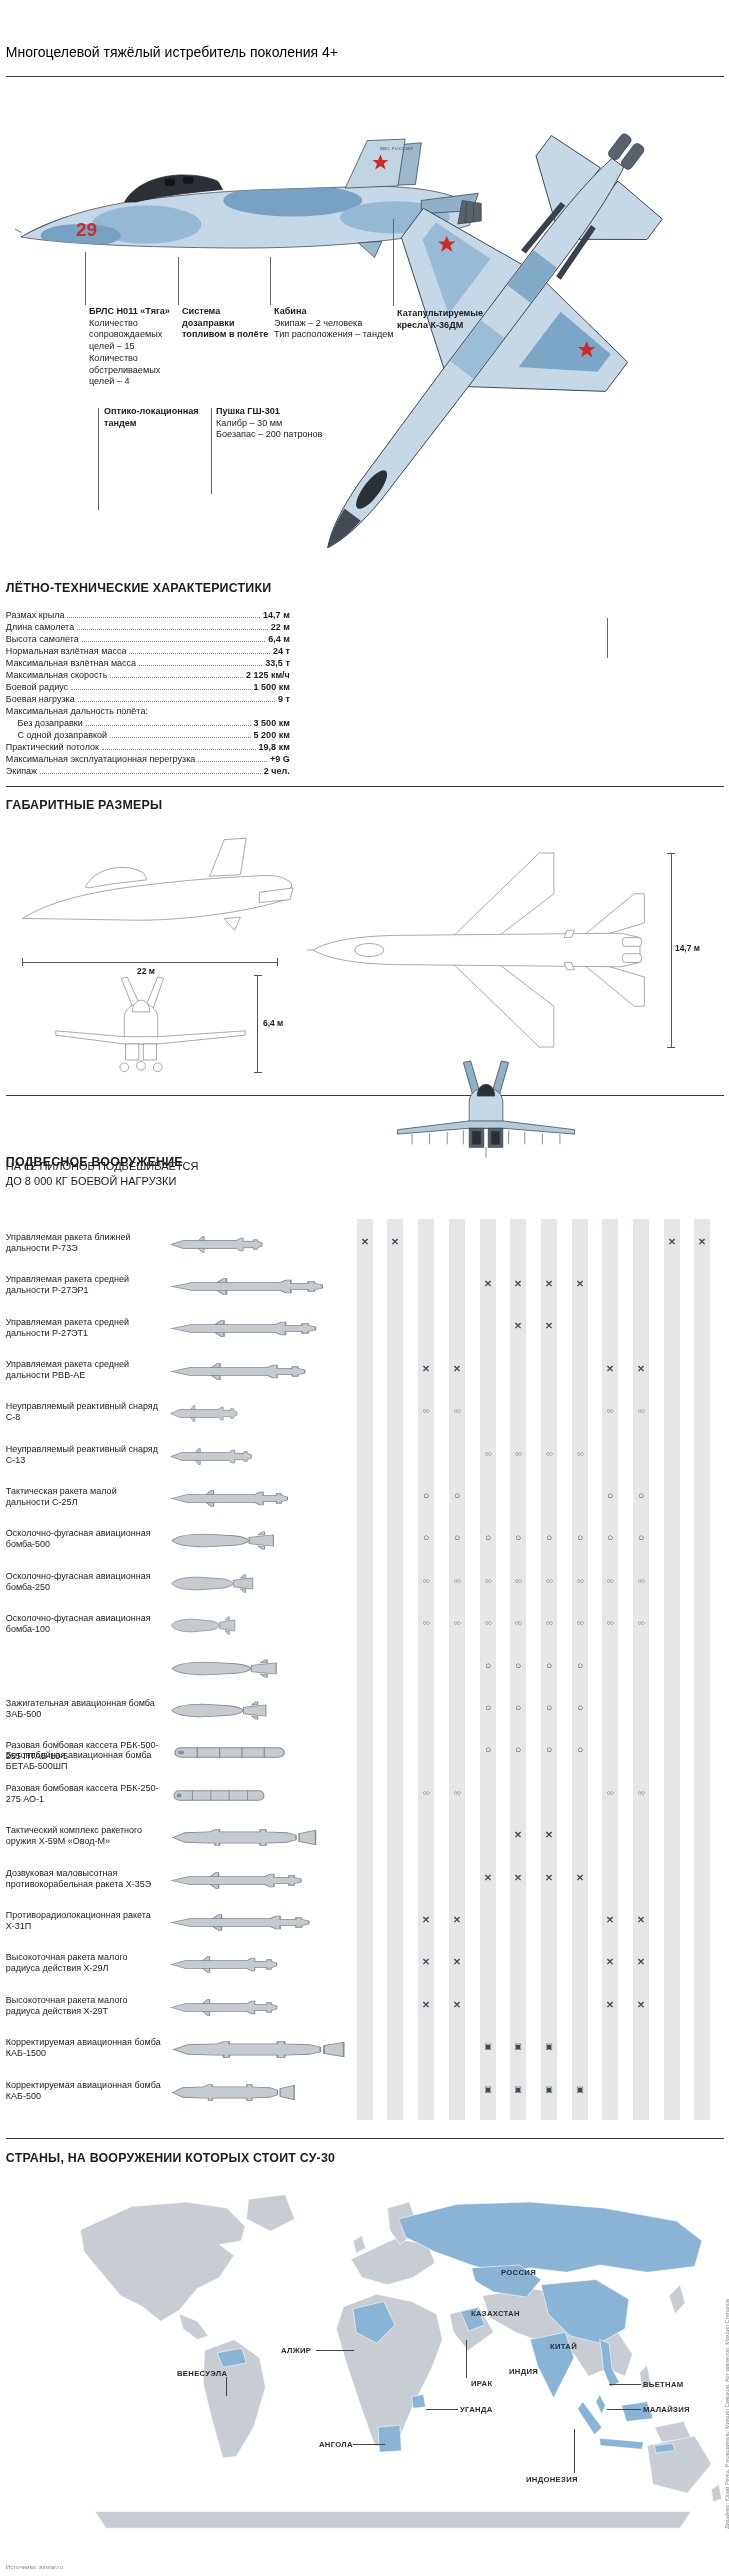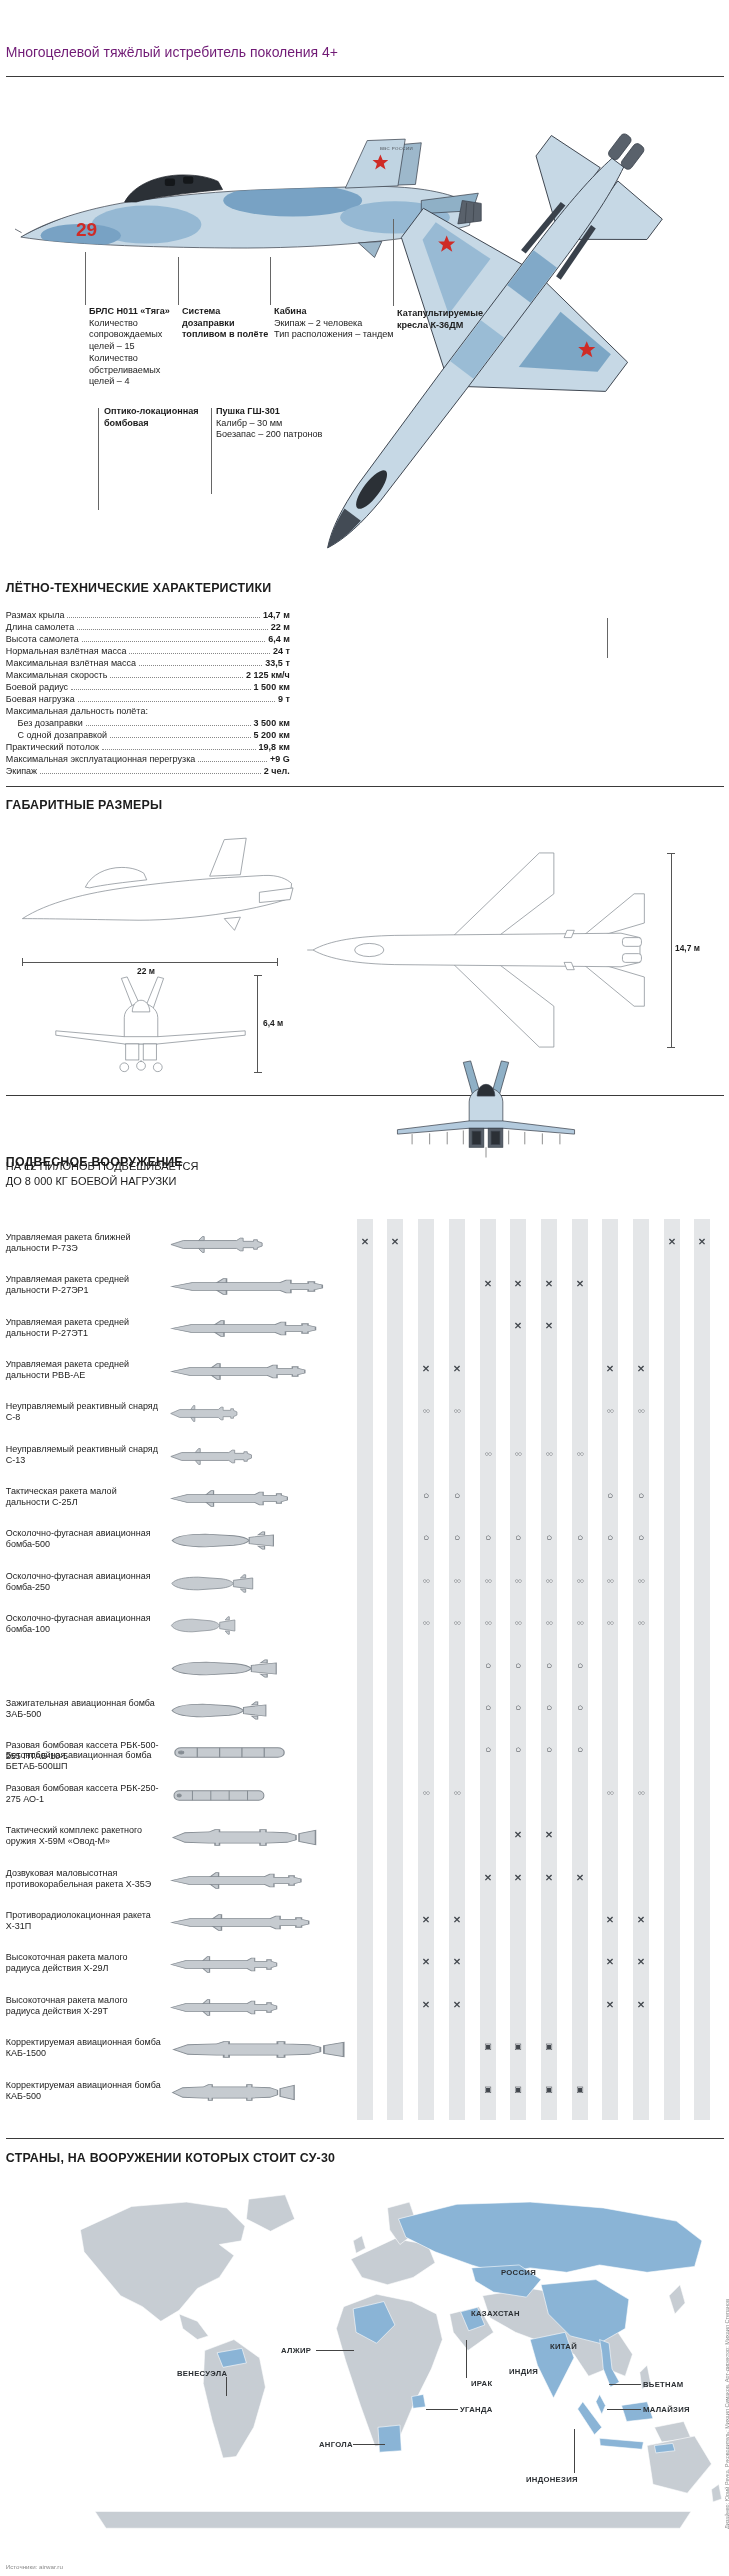--- a/index.html
+++ b/index.html
@@ -1,20 +1,20 @@
 <!DOCTYPE html>
 <html style="font-size:11.7px"><head>
 <meta charset="utf-8">
 <style>
   html,body{margin:0;padding:0;background:#fff;}
   .page{position:relative;width:730px;height:2576px;background:#fff;overflow:hidden;
         font-family:"Liberation Sans",sans-serif;color:#1c1c1c;}
   .abs{position:absolute;}
   .page-title{left:5.8px;top:7.3px;font-family:"Liberation Serif",serif;font-size:25.6px;color:#111;}
-  .page-subtitle{left:5.8px;top:44px;font-size:14px;color:#701a75;}
+  .page-subtitle{left:5.8px;top:44px;font-size:14px;color:#000000;}
   .rule{height:0.7px;background:#3a3a3a;left:5.8px;width:718px;}
   .description{left:5.8px;top:91px;width:241px;font-size:8px;font-weight:bold;line-height:11px;letter-spacing:0.1px;white-space:pre-line;}
   .sec-h{font-size:12.4px;font-weight:800;letter-spacing:0.2px;}
   .callout{position:absolute;font-size:9.1px;line-height:11.7px;}
   .c-title{font-weight:bold;white-space:pre-line;}
   .c-body{white-space:pre-line;}
   .vline{position:absolute;width:0.7px;background:#666;}
   .hline{position:absolute;height:0.7px;background:#666;}
   
   #spec-rows{position:absolute;left:5.8px;top:609px;width:284px;}
@@ -174,21 +174,21 @@
     <div class="c-title">Катапультируемые
 кресла К-36ДМ</div>
   </div>
 
   <div class="vline" style="left:98px;top:408px;height:102px"></div>
   <div class="vline" style="left:211px;top:408px;height:86px"></div>
   <div class="vline" style="left:607px;top:618px;height:40px"></div>
 
   <div class="callout" style="left:104px;top:406px;width:95px">
     <div class="c-title">Оптико-локационная
-бомбовая</div>
+тандем</div>
   </div>
   <div class="callout" style="left:216px;top:406px;width:117px">
     <div class="c-title">Пушка ГШ-301</div>
     <div class="c-body">Калибр – 30 мм
 Боезапас – 200 патронов</div>
   </div>
 
   <div class="abs sec-h" style="left:5.8px;top:581px">ЛЁТНО-ТЕХНИЧЕСКИЕ ХАРАКТЕРИСТИКИ</div>
   <div id="spec-rows">
       <div class="spec-row">

